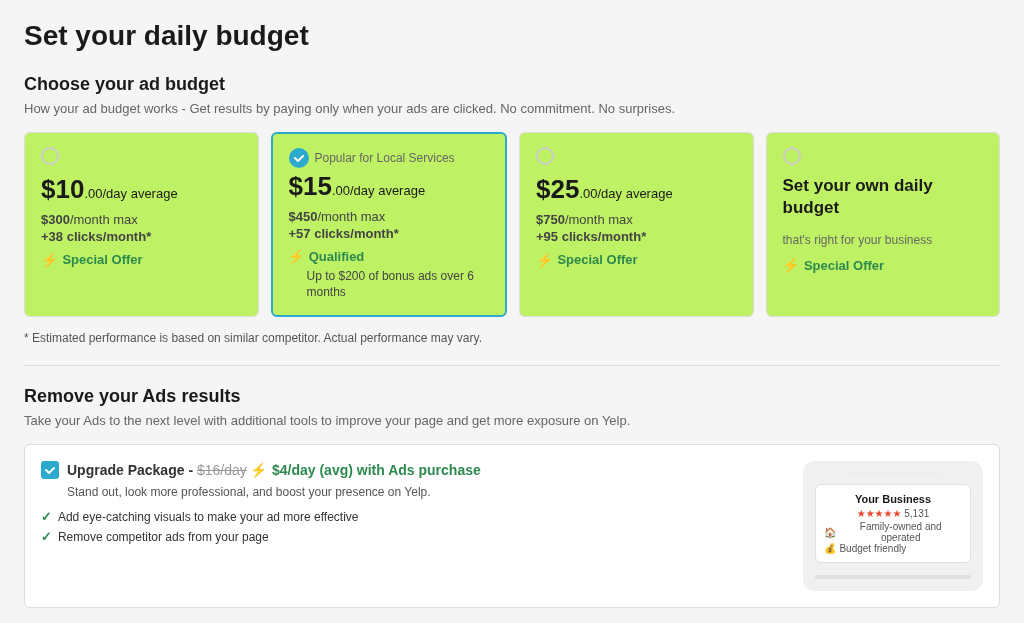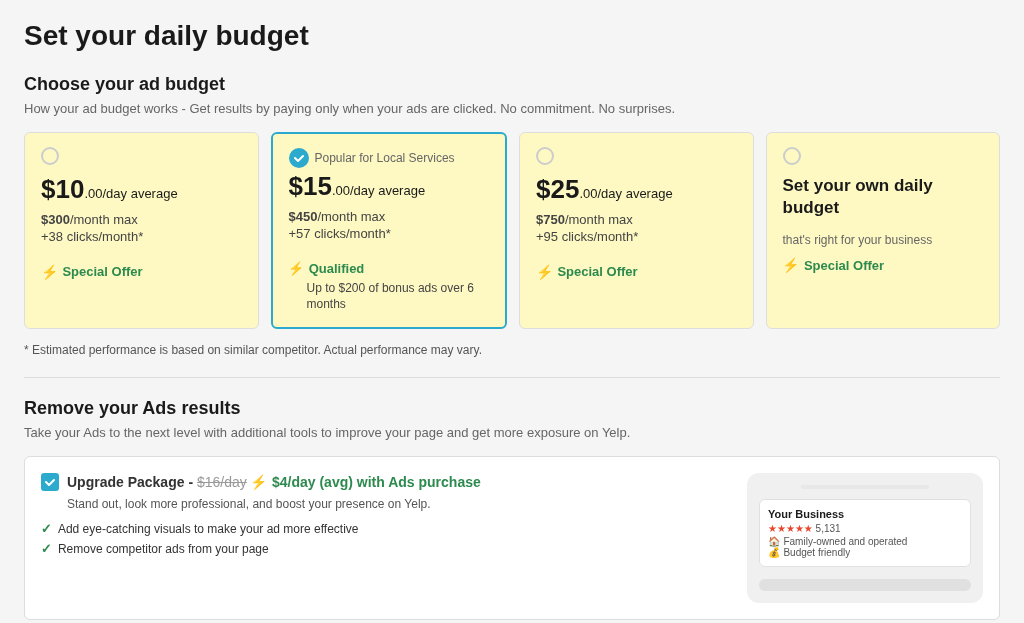--- a/index.html
+++ b/index.html
@@ -32,21 +32,21 @@
       color: #666;
       margin-bottom: 16px;
     }
     .budget-cards {
       display: flex;
       gap: 12px;
       margin-bottom: 14px;
     }
     .budget-card {
       flex: 1;
-      background: #fef9c3;
+      background: #bef264;
       border: 1.5px solid #ddd;
       border-radius: 6px;
       padding: 14px 16px;
       position: relative;
       cursor: pointer;
       min-height: 170px;
     }
     .budget-card.selected {
       border: 2.5px solid #2baacd;
     }
@@ -104,21 +104,22 @@
       font-size: 13px;
       color: #444;
       margin-bottom: 2px;
     }
     .month-max strong {
       font-weight: 700;
     }
     .clicks {
       font-size: 13px;
       color: #444;
-      margin-bottom: 20px;
+      margin-bottom: 8px;
+      font-weight: bold;
     }
     .special-offer {
       display: flex;
       align-items: center;
       gap: 4px;
       color: #2d8a4e;
       font-weight: 700;
       font-size: 13px;
     }
     .special-offer .bolt {
@@ -171,22 +172,23 @@
       border-radius: 6px;
       padding: 16px;
       display: flex;
       gap: 20px;
       align-items: flex-start;
     }
     .enhance-left {
       flex: 1;
     }
     .enhance-right {
-      width: 236px;
+      width: 180px;
       flex-shrink: 0;
+      text-align: center;
     }
     .upgrade-header {
       display: flex;
       align-items: center;
       gap: 8px;
       margin-bottom: 6px;
     }
     .checkbox-checked {
       width: 18px;
       height: 18px;

